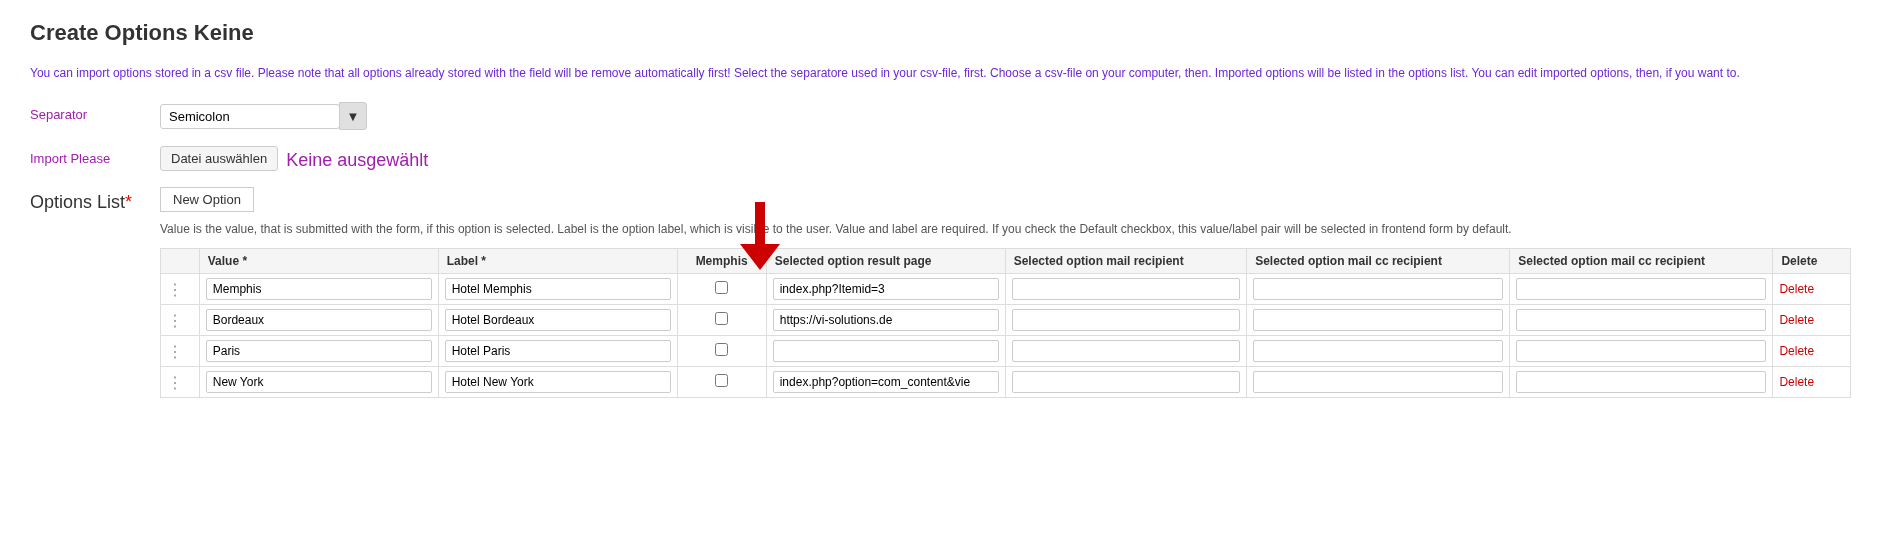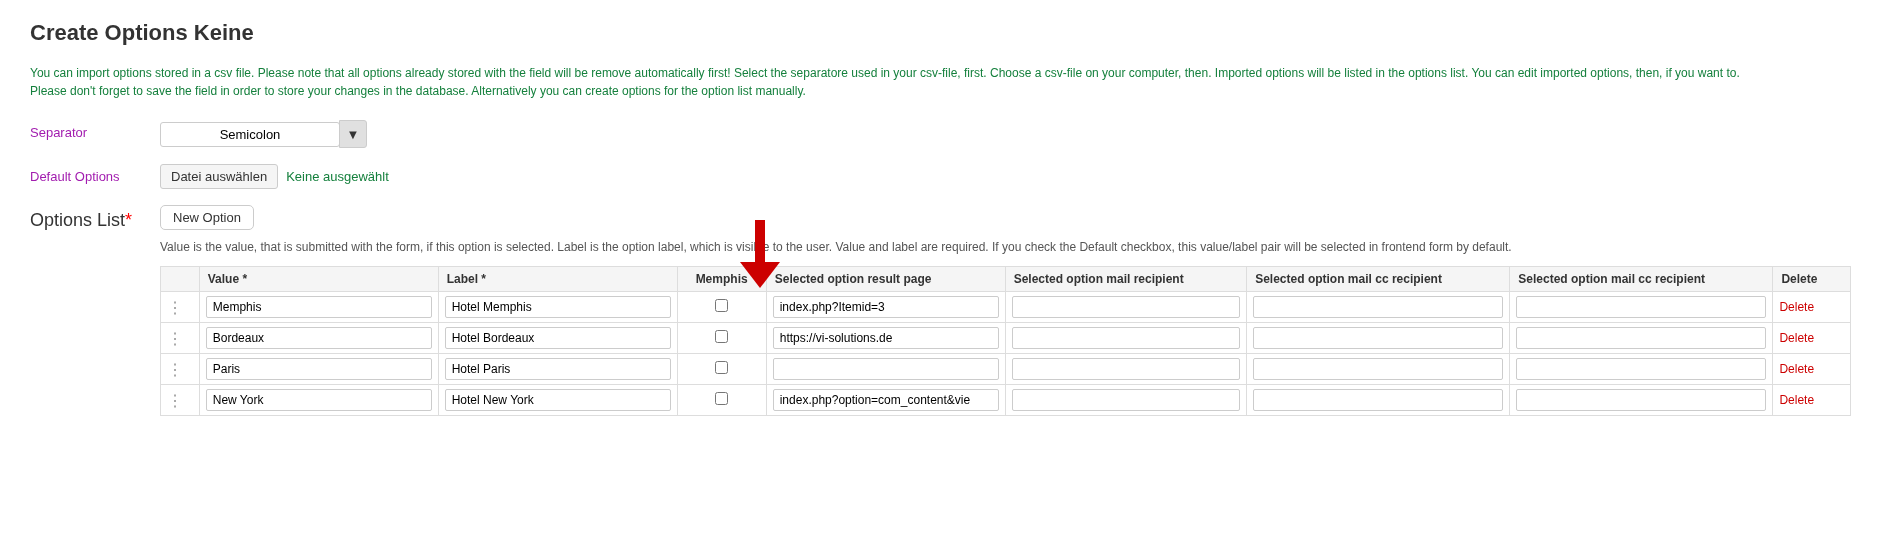--- a/index.html
+++ b/index.html
@@ -11,21 +11,21 @@
       padding: 20px 30px;
     }
     h1 {
       font-size: 22px;
       font-weight: bold;
       margin-bottom: 18px;
       color: #333;
     }
     .description {
       font-size: 12px;
-      color: #15803d;
+      color: #6d28d9;
       line-height: 1.5;
       margin-bottom: 20px;
     }
     .form-row {
       display: flex;
       align-items: flex-start;
       margin-bottom: 16px;
     }
     .form-label {
       width: 130px;
@@ -43,64 +43,63 @@
     }
     .separator-select select {
       border: 1px solid #ccc;
       padding: 4px 8px;
       font-size: 13px;
       width: 180px;
       appearance: none;
       background: #fff;
       cursor: pointer;
       border-radius: 3px;
-      text-align: center;
     }
     .separator-select .dropdown-arrow {
       width: 28px;
       height: 28px;
       background: #e0e0e0;
       border: 1px solid #ccc;
       display: flex;
       align-items: center;
       justify-content: center;
       margin-left: -1px;
       cursor: pointer;
       border-radius: 0 3px 3px 0;
     }
     .file-upload-area {
       display: flex;
-      align-items: center;
+      align-items: flex-end;
       gap: 8px;
     }
     .btn-file {
       background: #f5f5f5;
       border: 1px solid #ccc;
       padding: 4px 10px;
       font-size: 13px;
       cursor: pointer;
       border-radius: 3px;
       color: #333;
     }
     .file-name {
-      font-size: 13px;
-      color: #15803d;
+      font-size: 18px;
+      color: #a21caf;
     }
     .max-upload {
       font-size: 12px;
       color: #555;
       margin-top: 4px;
     }
     .btn-new-option {
       background: #fff;
       border: 1px solid #ccc;
       padding: 4px 12px;
       font-size: 13px;
       cursor: pointer;
-      border-radius: 5px;
+      border-radius: 0;
       color: #333;
     }
     .options-list-label {
       width: 130px;
       min-width: 130px;
       padding-top: 5px;
       font-size: 18px;
       color: #333;
     }
     .options-list-label span.required {
@@ -162,38 +161,37 @@
     .col-delete { width: 60px; }
     .col-drag { width: 30px; }
   </style>
 </head>
 <body>
 
 <h1>Create Options Keine</h1>
 
 <div class="description">
   <div>You can import options stored in a csv file. Please note that all options already stored with the field will be remove automatically first! Select the separatore used in your csv-file, first. Choose a csv-file on your computer, then. Imported options will be listed in the options list. You can edit imported options, then, if you want to.</div>
-  <div>Please don't forget to save the field in order to store your changes in the database. Alternatively you can create options for the option list manually.</div>
 </div>
 
 <div class="form-row">
   <div class="form-label">Separator</div>
   <div class="form-control-wrap separator-select">
     <select>
       <option>Semicolon</option>
       <option>Comma</option>
       <option>Tab</option>
       <option>Pipe</option>
     </select>
     <div class="dropdown-arrow">▼</div>
   </div>
 </div>
 
 <div class="form-row">
-  <div class="form-label">Default Options</div>
+  <div class="form-label">Import Please</div>
   <div class="form-control-wrap">
     <div class="file-upload-area">
       <button class="btn-file">Datei auswählen</button>
       <span class="file-name">Keine ausgewählt</span>
     </div>
   </div>
 </div>
 
 <div class="form-row">
   <div class="form-label options-list-label">

